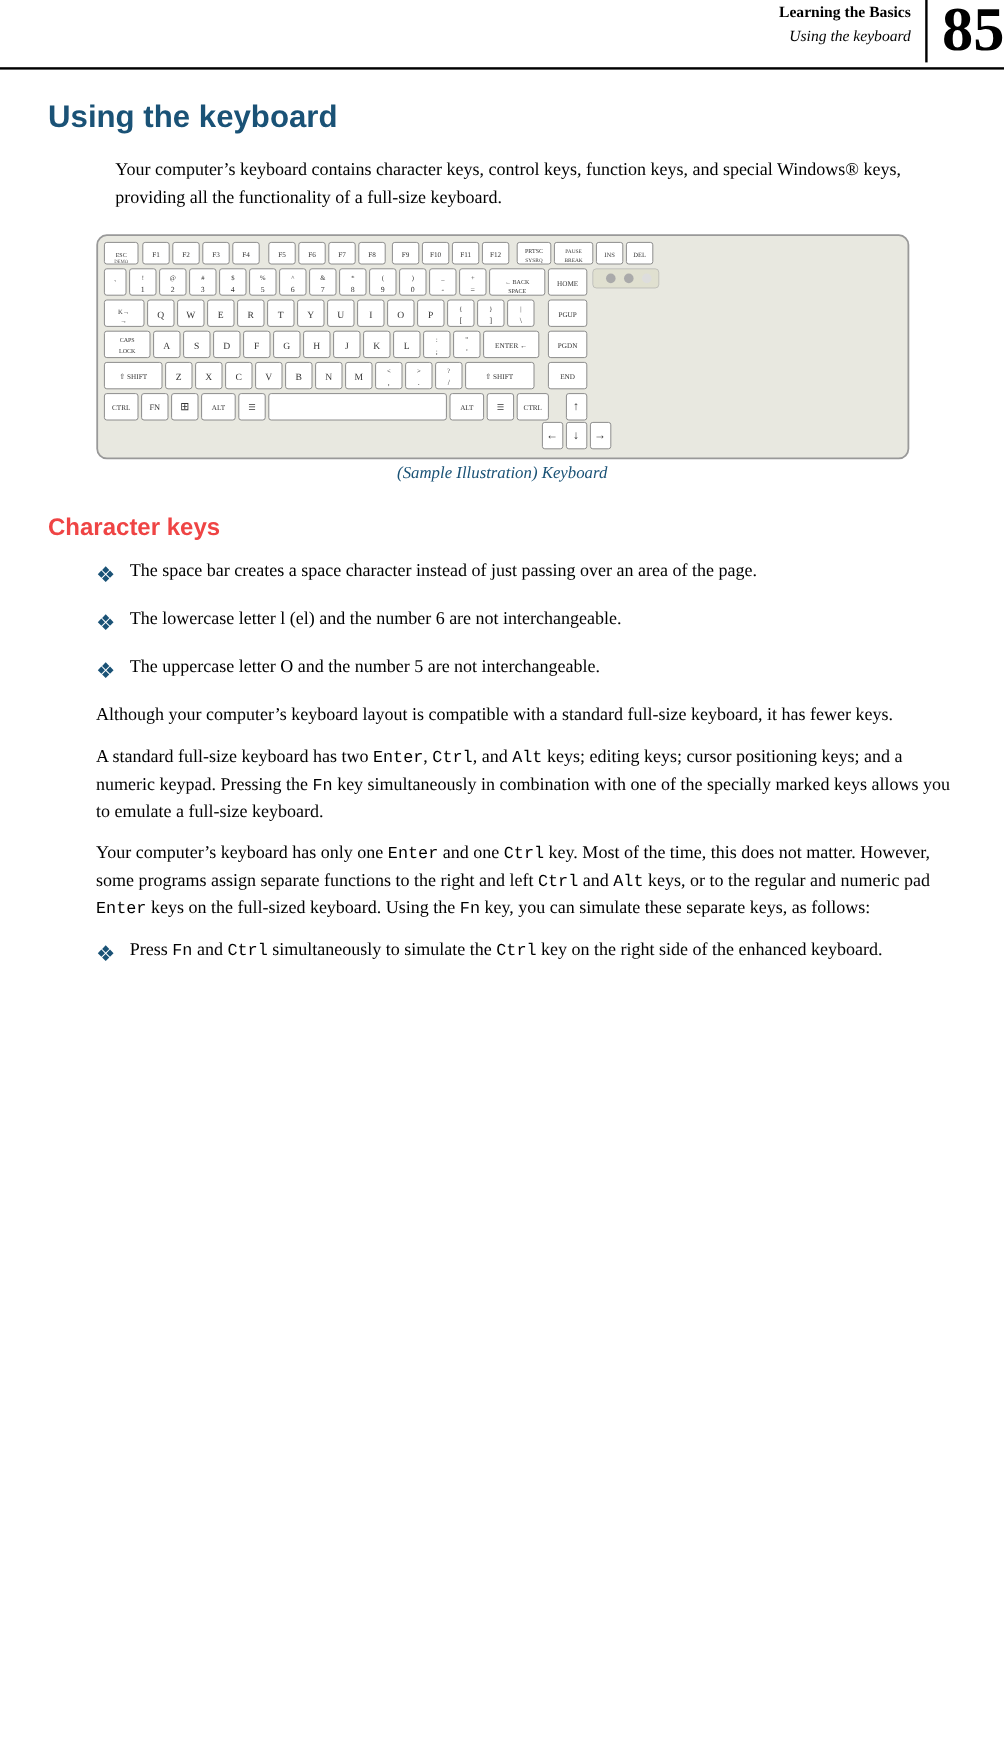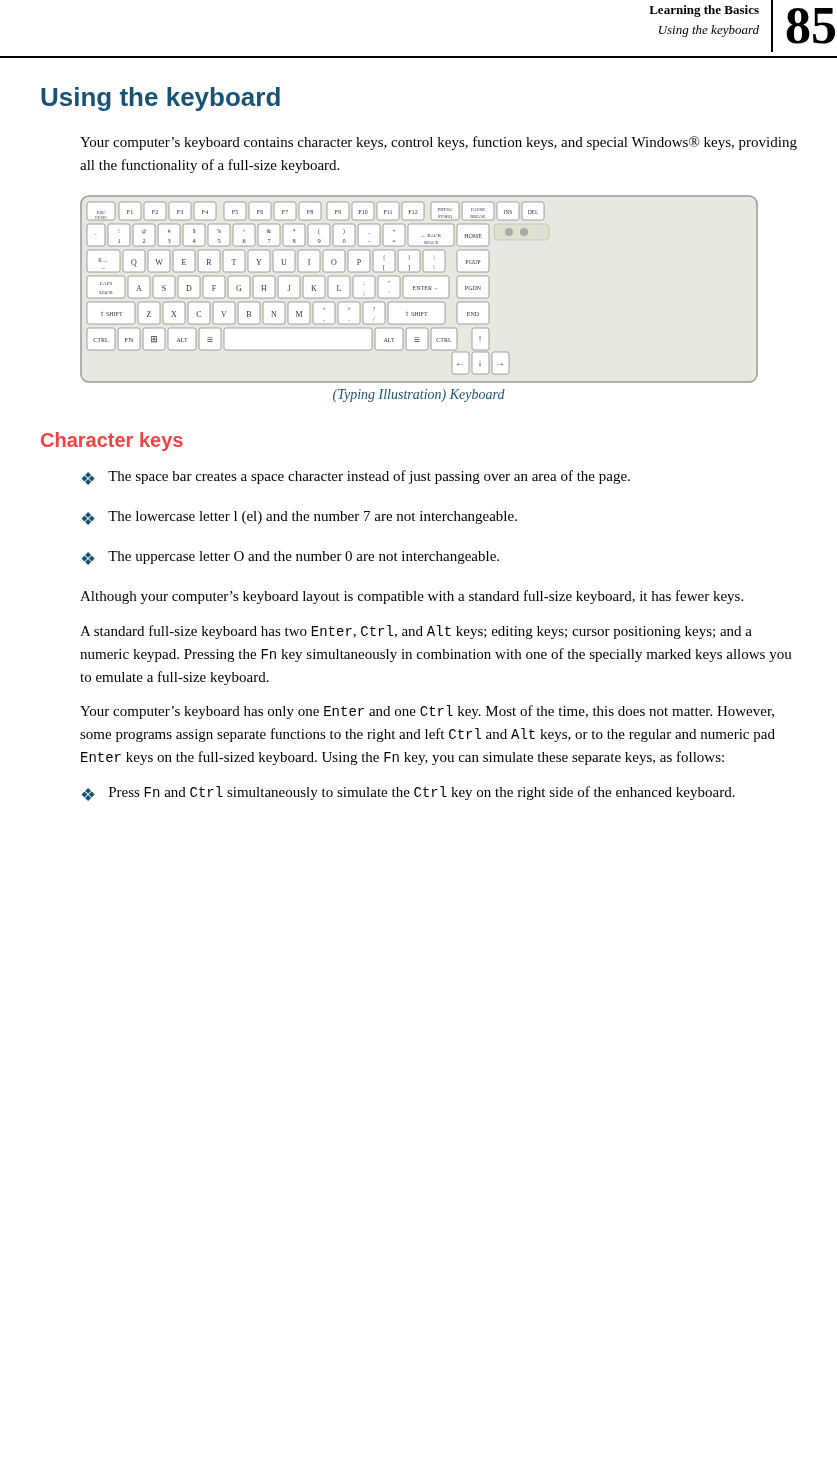--- a/index.html
+++ b/index.html
@@ -49,21 +49,21 @@
       padding: 20px 40px 20px 40px;
     }
     .section-title-main {
       font-family: Arial, sans-serif;
       font-size: 26px;
       font-weight: bold;
       color: #1a5276;
       margin-bottom: 14px;
     }
     .intro-text {
-      margin-left: 40px;
+      margin-left: 56px;
       margin-bottom: 18px;
       font-size: 15px;
     }
     .keyboard-caption {
       text-align: center;
       font-style: italic;
       color: #1a5276;
       font-size: 14px;
       margin-bottom: 20px;
     }
@@ -425,35 +425,35 @@
       <rect x="413" y="158" width="17" height="22" rx="2" fill="#fff" stroke="#888" stroke-width="0.8"></rect>
       <text x="421" y="172" text-anchor="middle" font-size="10" fill="#333">→</text>
 
       <rect x="415" y="30" width="55" height="16" rx="3" fill="#e0e0d0" stroke="#aaa" stroke-width="0.5"></rect>
       <circle cx="430" cy="38" r="4" fill="#aaa"></circle>
       <circle cx="445" cy="38" r="4" fill="#aaa"></circle>
       <circle cx="460" cy="38" r="4" fill="#ddd"></circle>
     </svg>
   </div>
 
-  <p class="keyboard-caption">(Typing Illustration) Keyboard</p>
+  <p class="keyboard-caption">(Sample Illustration) Keyboard</p>
 
   <h2 class="section-title">Character keys</h2>
 
   <div class="bullet-item">
     <span class="bullet-diamond">❖</span>
     <span class="bullet-text">The space bar creates a space character instead of just passing over an area of the page.</span>
   </div>
   <div class="bullet-item">
     <span class="bullet-diamond">❖</span>
-    <span class="bullet-text">The lowercase letter l (el) and the number 7 are not interchangeable.</span>
+    <span class="bullet-text">The lowercase letter l (el) and the number 6 are not interchangeable.</span>
   </div>
   <div class="bullet-item">
     <span class="bullet-diamond">❖</span>
-    <span class="bullet-text">The uppercase letter O and the number 0 are not interchangeable.</span>
+    <span class="bullet-text">The uppercase letter O and the number 5 are not interchangeable.</span>
   </div>
 
 
   <p class="body-text">Although your computer’s keyboard layout is compatible with a standard full-size keyboard, it has fewer keys.</p>
 
   <p class="body-text">
     A standard full-size keyboard has two <code>Enter</code>, <code>Ctrl</code>, and <code>Alt</code> keys;
     editing keys; cursor positioning keys; and a numeric keypad.
     Pressing the <code>Fn</code> key simultaneously in combination with one of the
     specially marked keys allows you to emulate a full-size keyboard.

